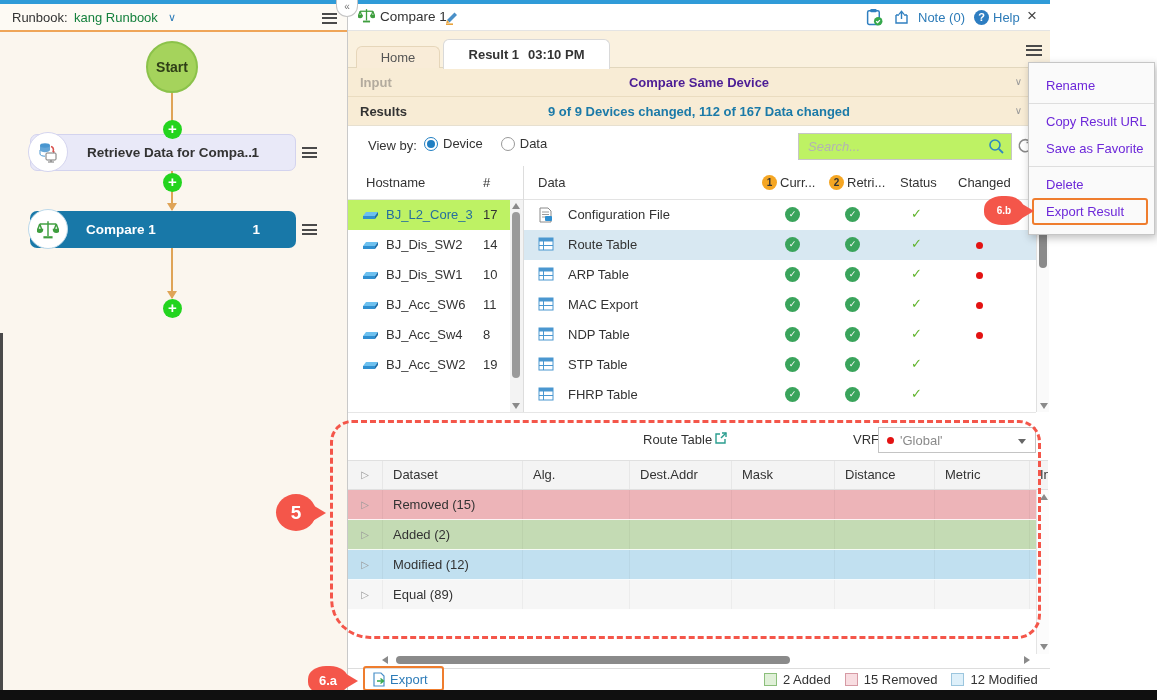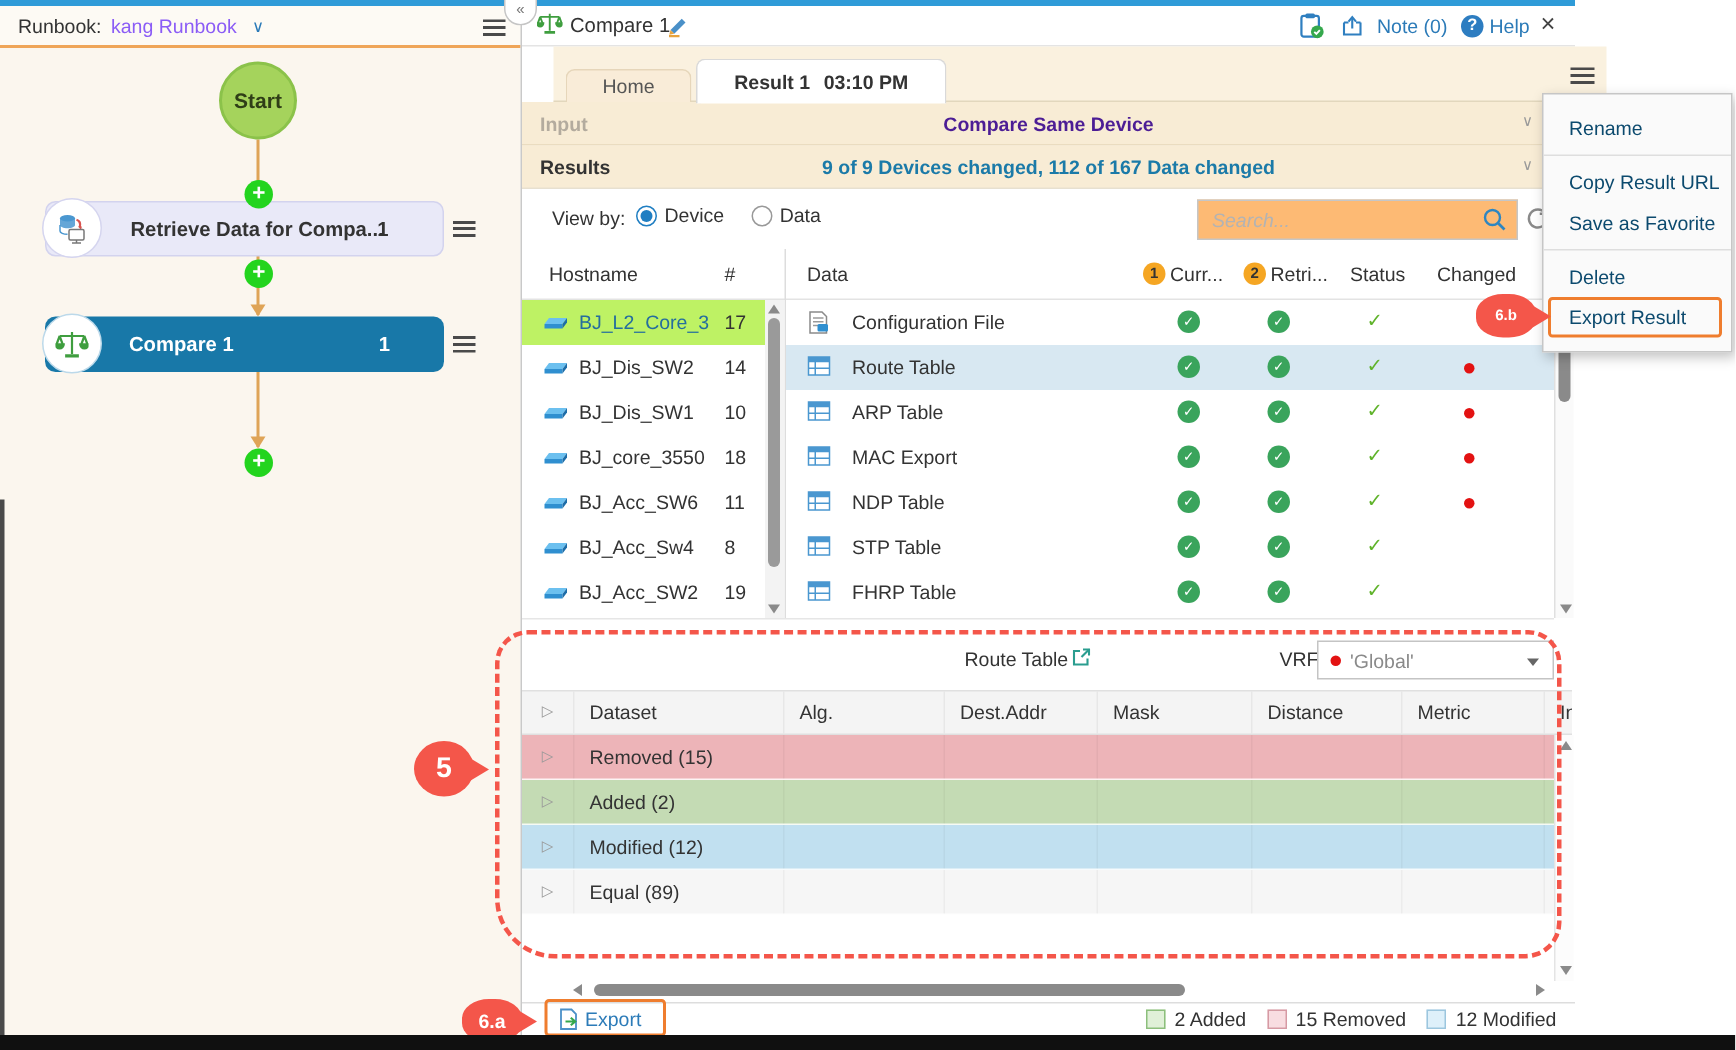--- a/index.html
+++ b/index.html
@@ -13,21 +13,21 @@
   #window-left { position:absolute; left:0; top:333px; width:3px; height:357px; background:#4a4a4a; z-index:20; }
   #panel-divider { position:absolute; left:347px; top:4px; width:1px; height:686px; background:#c9c9c9; z-index:5; }
   #collapse-notch { position:absolute; left:336px; top:0px; width:22px; height:17px; background:#fff;
        border:1px solid #c5c5c5; border-top:none; border-radius:0 0 11px 11px; z-index:12;
        text-align:center; font-size:10px; color:#777; line-height:14px; }
 
   
   #left-panel { position:absolute; left:0; top:4px; width:347px; height:686px; background:#fbf6ee; }
   #lp-header { position:absolute; left:0; top:0; width:347px; height:28px; background:#fdfaf4; border-bottom:2px solid #efa558; }
   #lp-header .rb-label { position:absolute; left:12px; top:6px; color:#333; }
-  #lp-header .rb-name  { position:absolute; left:74px; top:6px; color:#8b5cf6; }
+  #lp-header .rb-name  { position:absolute; left:74px; top:6px; color:#15803d; }
   #lp-header .rb-chev  { position:absolute; left:168px; top:7px; color:#2c7bb8; font-size:11px; }
   .ham { position:absolute; width:15px; height:11px;
          background:repeating-linear-gradient(to bottom,#4a4a4a 0 2px,transparent 2px 4.5px); }
   #ham-runbook { left:322px; top:9px; }
 
   #start-node { position:absolute; left:146px; top:37px; width:52px; height:52px; border-radius:50%;
        background:#a5d35c; border:2px solid #8bc24a; display:flex; align-items:center; justify-content:center;
        font-weight:700; color:#2f3e17; font-size:14px; z-index:2; }
   .vline { position:absolute; width:2px; background:#dfa457; }
   #line-1 { left:171px; top:89px;  height:31px; }
@@ -59,21 +59,21 @@
   #hdr-scale { position:absolute; left:10px; top:3px; }
   #hdr-pencil { position:absolute; left:96px; top:6px; }
   #hdr-clipboard { position:absolute; left:518px; top:4px; }
   #hdr-share { position:absolute; left:546px; top:6px; }
   #hdr-note { position:absolute; left:570px; top:6px; color:#2c7bb8; }
   #hdr-qcircle { position:absolute; left:626px; top:6px; width:15px; height:15px; border-radius:50%; background:#2d7dc1;
         color:#fff; font-size:11px; font-weight:700; text-align:center; line-height:15px; }
   #hdr-help { position:absolute; left:645px; top:6px; color:#2c7bb8; }
   #hdr-close { position:absolute; left:679px; top:2px; color:#444; font-size:17px; }
 
-  #tab-strip { left:348px; top:31px; width:702px; height:37px; background:#faf1df; border-bottom:1px solid #e2d7bd;margin-left:21px; }
+  #tab-strip { left:348px; top:31px; width:702px; height:37px; background:#faf1df; border-bottom:1px solid #e2d7bd; }
   #tab-home { position:absolute; left:8px; top:15px; width:84px; height:22px; background:#f9ecd8;
         border:1px solid #e6d6ba; border-bottom:none; border-radius:6px 6px 0 0; text-align:center; line-height:21px; color:#555; }
   #tab-result { position:absolute; left:95px; top:8px; width:167px; height:30px; background:#fff;
         border:1px solid #d9d9d9; border-bottom:none; border-radius:6px 6px 0 0; z-index:3;
         display:flex; align-items:center; justify-content:center; gap:9px; font-weight:600; color:#333; }
   #menu-btn { left:678px; top:14px; width:16px; background:repeating-linear-gradient(to bottom,#4a4a4a 0 2px,transparent 2px 4.5px); height:12px; }
 
   #input-bar { left:348px; top:68px; width:702px; height:29px; background:#f8ecd5; border-bottom:1px solid #eadcc0; }
   #input-bar .lbl { position:absolute; left:12px; top:7px; font-weight:700; color:#b3ab9e; }
   #input-bar .mode { position:absolute; left:0; right:0; top:7px; text-align:center; font-weight:700; color:#4c1d95; }
@@ -83,21 +83,21 @@
   #results-bar .lbl { position:absolute; left:12px; top:7px; font-weight:700; color:#333; }
   #results-bar .summary { position:absolute; left:0; right:0; top:7px; text-align:center; font-weight:700; color:#1b7aa8; }
 
   #viewby-row { left:348px; top:126px; width:702px; height:40px; background:#fff; }
   #viewby-row .lbl { position:absolute; left:20px; top:12px; }
   #viewby-opts { position:absolute; left:76px; top:10px; display:flex; gap:18px; }
   .radio-opt { display:flex; align-items:center; gap:5px; }
   .radio { width:14px; height:14px; border-radius:50%; border:1px solid #999; background:#fff; position:relative; }
   .radio.on { border:1px solid #1f7ec2; }
   .radio.on::after { content:""; position:absolute; inset:2px; border-radius:50%; background:#1f7ec2; }
-  #search-box { position:absolute; left:450px; top:7px; width:214px; height:27px; border:1px solid #c6c6c6; background:#fdba74; }
+  #search-box { position:absolute; left:450px; top:7px; width:214px; height:27px; border:1px solid #c6c6c6; background:#bef264; }
   #search-box input { position:absolute; left:0; top:0; width:100%; height:100%; border:none; outline:none;
         padding:0 30px 0 9px; font-family:inherit; font-size:13px; color:#555; background:transparent; }
   #search-box input::placeholder { font-style:italic; color:#b3b3b3; }
   #search-mag { position:absolute; right:6px; top:4px; }
   #refresh-partial { position:absolute; left:668px; top:11px; }
 
   #cols-row { left:348px; top:166px; width:702px; height:34px; background:#fff; border-bottom:1px solid #e3e3e3; }
   #cols-row span { position:absolute; top:9px; color:#333; }
   #col-hostname { left:18px; } #col-hash { left:135px; } #col-data { left:190px; }
   #col-curr { left:432px; } #col-retri { left:499px; } #col-status { left:552px; } #col-changed { left:610px; }
@@ -173,21 +173,21 @@
   .leg-item { display:flex; align-items:center; gap:6px; }
   .sq { width:13px; height:13px; border:1px solid; }
   .sq.added { background:#e0f0d8; border-color:#8cbf7c; }
   .sq.removed { background:#f8dde1; border-color:#d69aa4; }
   .sq.modified { background:#def0fa; border-color:#9cc6de; }
 
   
   #context-menu { position:absolute; left:1028px; top:62px; width:127px; background:#fafafa;
         border:1px solid #c6c6c6; box-shadow:2px 3px 8px rgba(0,0,0,.25); z-index:50; padding:5px 0; }
   .menu-group { padding:4px 0; }
-  .menu-item { height:27px; line-height:27px; padding-left:17px; font-size:13px; color:#0c4a6e; position:relative; white-space:nowrap; }
+  .menu-item { height:27px; line-height:27px; padding-left:17px; font-size:13px; color:#6d28d9; position:relative; white-space:nowrap; }
   .menu-div { height:1px; background:#dedede; }
   .menu-item.annot::after { content:""; position:absolute; left:3px; right:6px; top:0px; bottom:0px;
         border:2px solid #ef7d2e; border-radius:3px; }
 
   
   #callout-rect { position:absolute; left:330px; top:420px; width:711px; height:219px;
         border:3px dashed #f4564a; border-radius:22px 22px 24px 40px; z-index:60; pointer-events:none; }
   .badge { position:absolute; z-index:70; background:#f4564a; color:#fff; font-weight:700;
         display:flex; align-items:center; justify-content:center; }
   .badge::after { content:""; position:absolute; left:100%; margin-left:-5px; top:50%; transform:translateY(-50%);
@@ -400,29 +400,20 @@
           </svg></span>
         <span class="dev-name">BJ_Dis_SW1</span>
         <span class="dev-cnt">10</span>
       </div>
       <div class="dev-row">
         <span class="dev-icon"><svg width="18" height="13" viewBox="0 0 18 13">
             <polygon points="4,4 16,4 13,8 1,8" fill="#6cc0ef"></polygon>
             <polygon points="1,8 13,8 13,11 1,11" fill="#2f8fd0"></polygon>
             <polygon points="13,8 16,4 16,7 13,11" fill="#1d6da8"></polygon>
           </svg></span>
-        <span class="dev-name">BJ_core_3550</span>
-        <span class="dev-cnt">18</span>
-      </div>
-      <div class="dev-row">
-        <span class="dev-icon"><svg width="18" height="13" viewBox="0 0 18 13">
-            <polygon points="4,4 16,4 13,8 1,8" fill="#6cc0ef"></polygon>
-            <polygon points="1,8 13,8 13,11 1,11" fill="#2f8fd0"></polygon>
-            <polygon points="13,8 16,4 16,7 13,11" fill="#1d6da8"></polygon>
-          </svg></span>
         <span class="dev-name">BJ_Acc_SW6</span>
         <span class="dev-cnt">11</span>
       </div>
       <div class="dev-row">
         <span class="dev-icon"><svg width="18" height="13" viewBox="0 0 18 13">
             <polygon points="4,4 16,4 13,8 1,8" fill="#6cc0ef"></polygon>
             <polygon points="1,8 13,8 13,11 1,11" fill="#2f8fd0"></polygon>
             <polygon points="13,8 16,4 16,7 13,11" fill="#1d6da8"></polygon>
           </svg></span>
         <span class="dev-name">BJ_Acc_Sw4</span>

